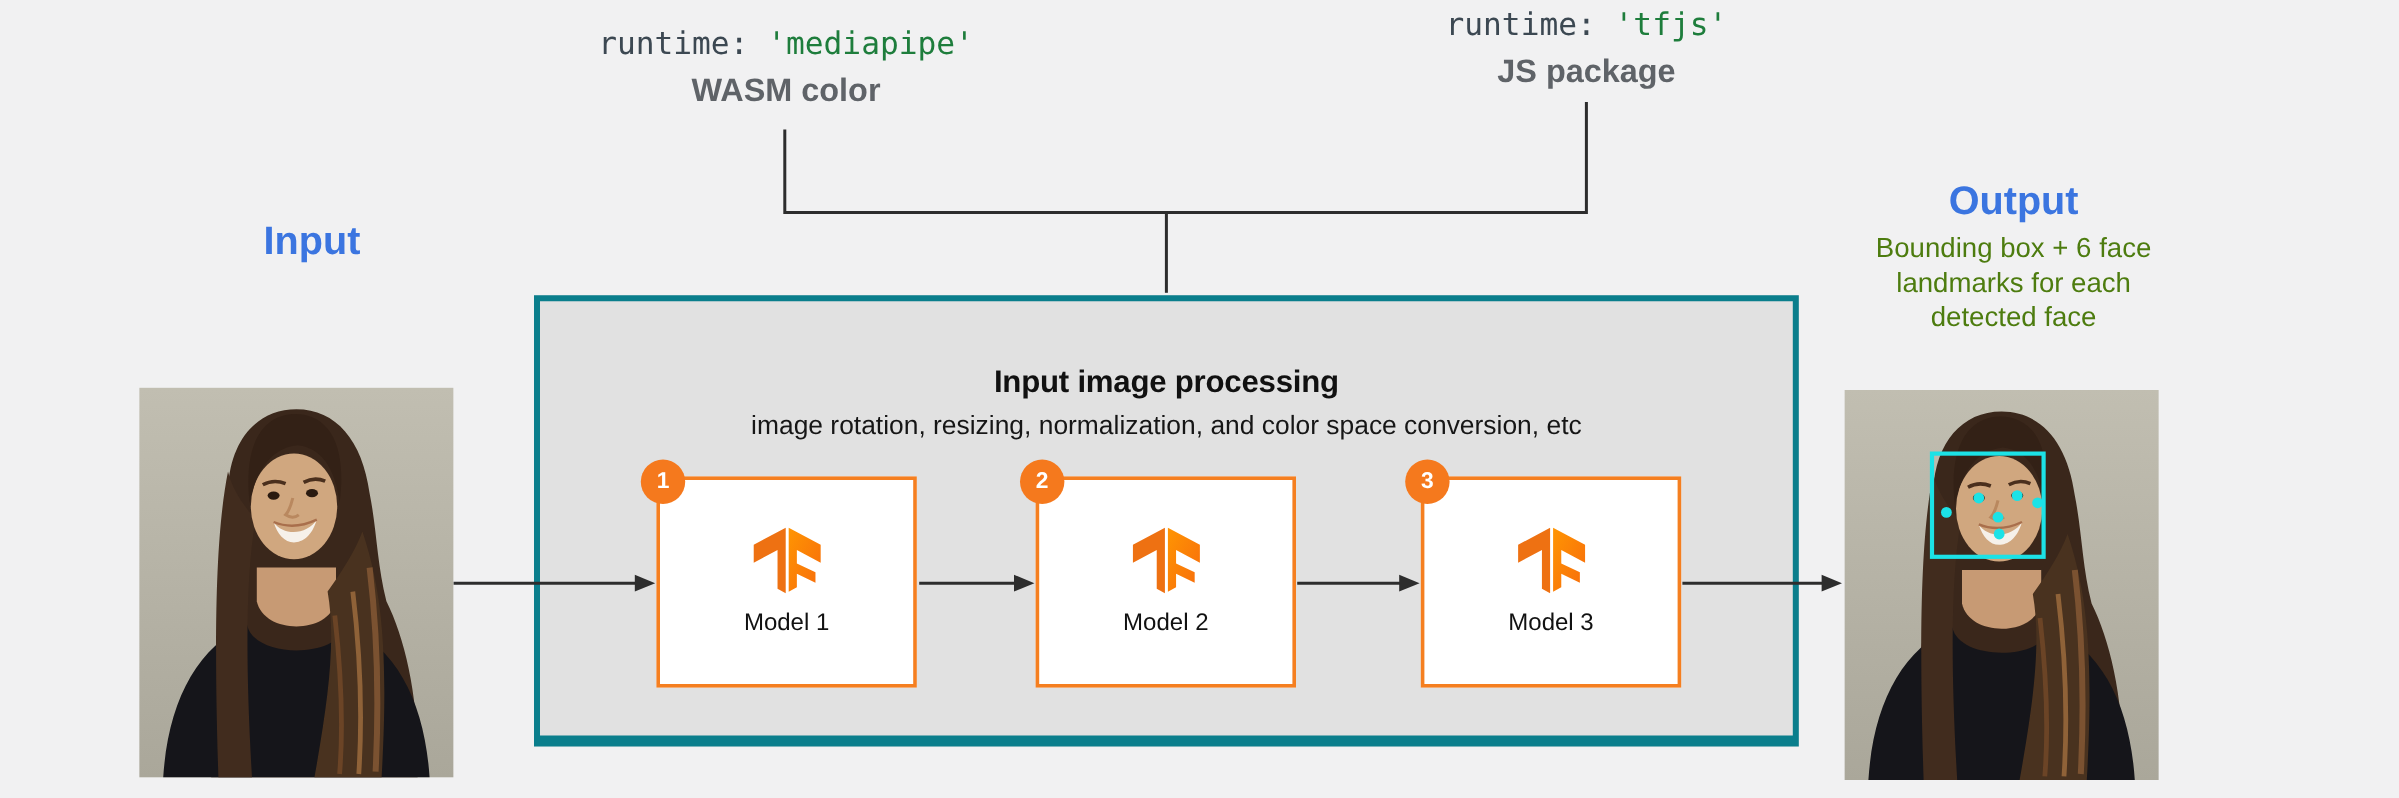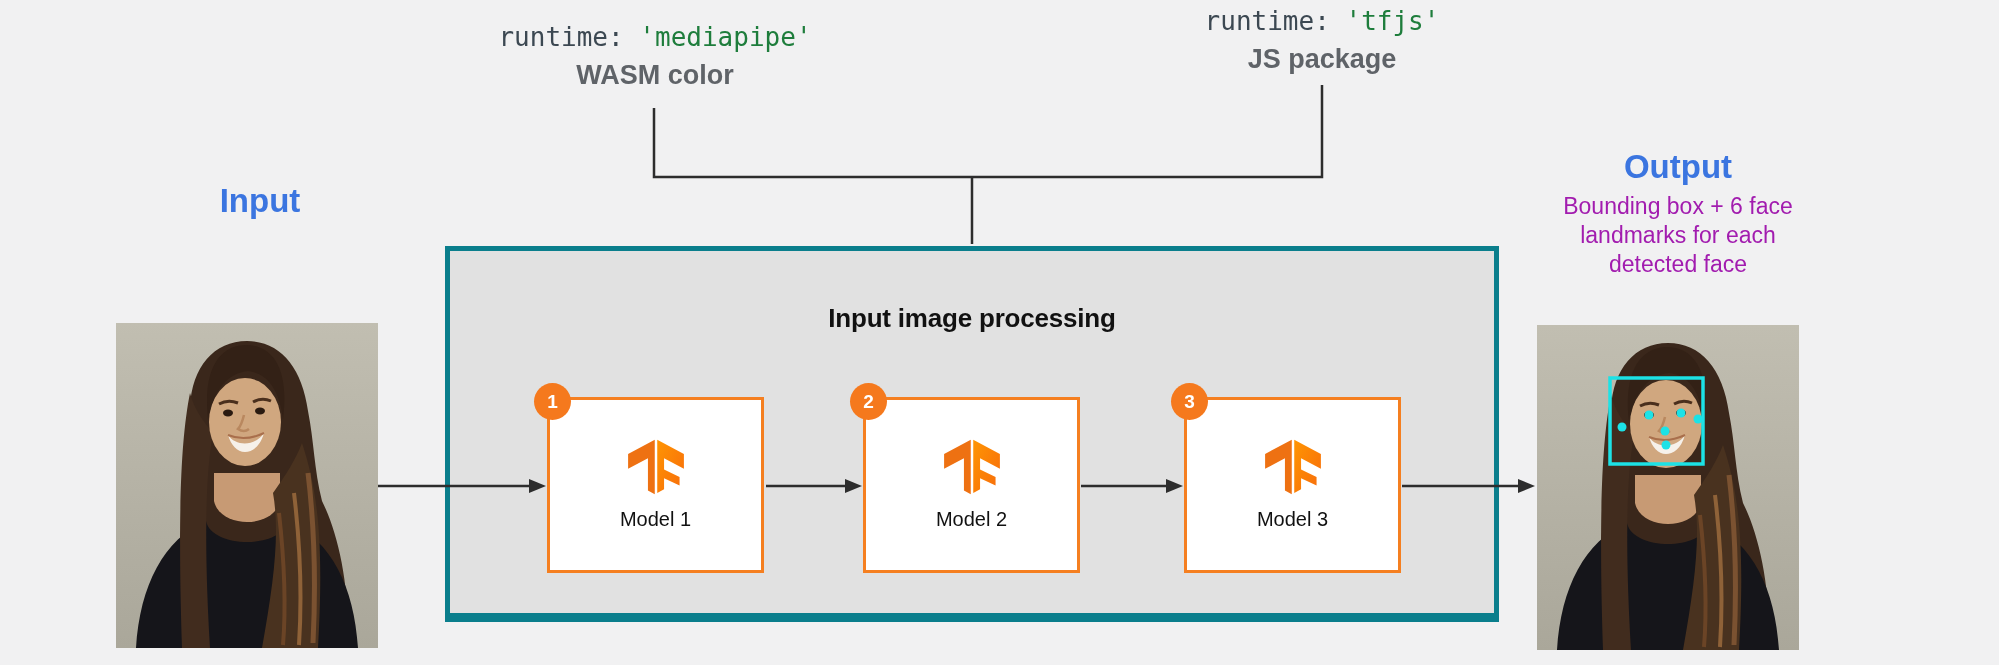--- a/index.html
+++ b/index.html
@@ -15,21 +15,21 @@
     font-family:"DejaVu Sans Mono",monospace;font-size:26px;
     color:#3c4852;white-space:nowrap;
   }
   .code-line .green{color:#1e7d3c;}
   .runtime-sub{font-size:27px;font-weight:bold;color:#5f6368;margin-top:8px;}
   
   .io-block{position:absolute;width:400px;text-align:center;}
   .io-block.input{left:60px;top:182px;}
   .io-block.output{left:1478px;top:148px;}
   .io-title{font-size:33px;font-weight:bold;color:#3b75e0;margin-bottom:6px;}
-  .io-caption{font-size:23px;line-height:29px;color:#a21caf;white-space:pre-line;}
+  .io-caption{font-size:23px;line-height:29px;color:#4d7c0f;white-space:pre-line;}
   
   .proc-box{
     position:absolute;left:445px;top:246px;width:1054px;height:376px;
     box-sizing:border-box;background:#e1e1e1;
     border:5px solid #0a7e8c;border-bottom-width:9px;
     text-align:center;
   }
   .proc-title{font-size:26px;font-weight:bold;margin-top:52px;letter-spacing:-0.2px;}
   .proc-subtitle{font-size:22px;margin-top:8px;color:#161616;}
   
@@ -126,20 +126,21 @@
 
   <div class="io-block output">
     <div class="io-title">Output</div>
     <div class="io-caption">Bounding box + 6 face
 landmarks for each
 detected face</div>
   </div>
 
   <div class="proc-box">
     <div class="proc-title">Input image processing</div>
+    <div class="proc-subtitle">image rotation, resizing, normalization, and color space conversion, etc</div>
   </div>
 
   <div class="model-card m1">
     <div class="badge">1</div>
     <svg class="model-logo" viewBox="0 0 100 96">
         <use href="#tf-logo"></use>
       </svg>
     <div class="model-label">Model 1</div>
   </div>
   <div class="model-card m2">

